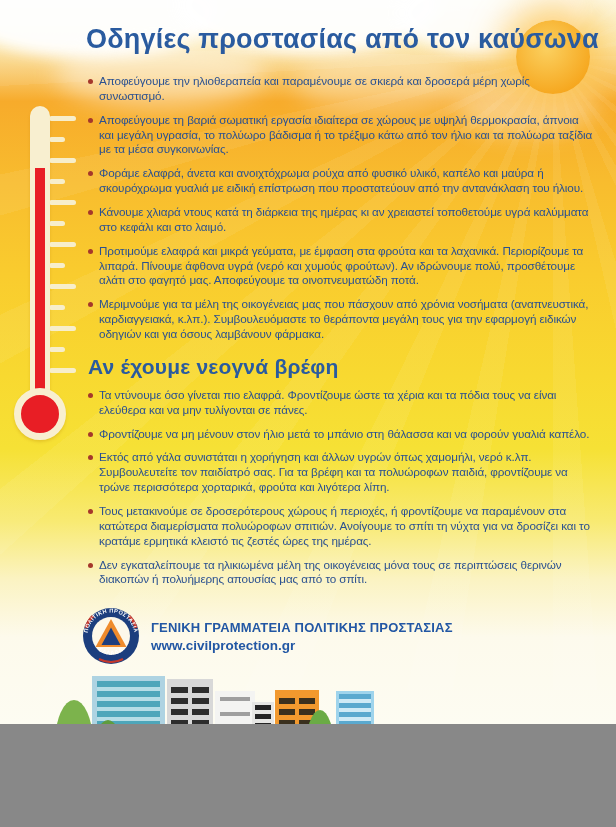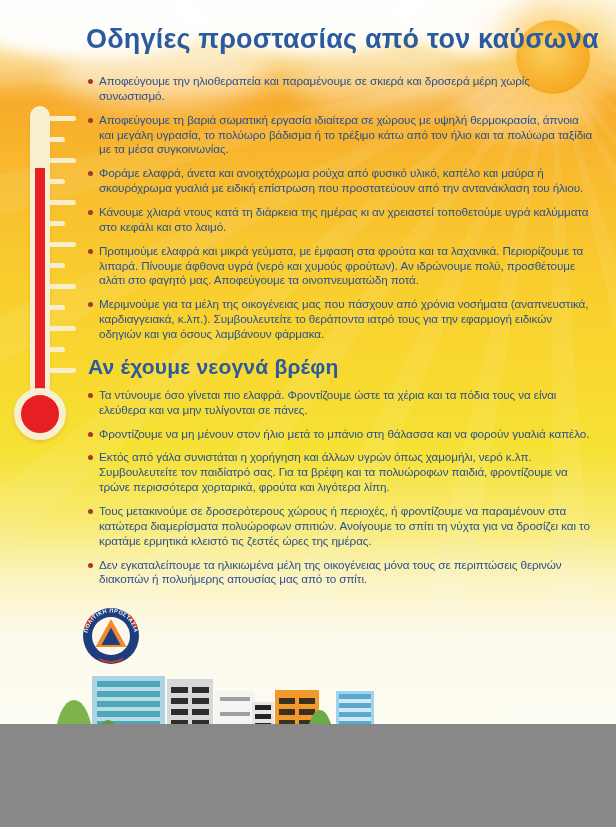--- a/index.html
+++ b/index.html
@@ -137,21 +137,21 @@
     <div class="bullet">
       <span class="dot"></span>
       <span class="txt">Κάνουμε χλιαρά ντους κατά τη διάρκεια της ημέρας κι αν χρειαστεί τοποθετούμε υγρά καλύμματα στο κεφάλι και στο λαιμό.</span>
     </div>
     <div class="bullet">
       <span class="dot"></span>
       <span class="txt">Προτιμούμε ελαφρά και μικρά γεύματα, με έμφαση στα φρούτα και τα λαχανικά. Περιορίζουμε τα λιπαρά. Πίνουμε άφθονα υγρά (νερό και χυμούς φρούτων). Αν ιδρώνουμε πολύ, προσθέτουμε αλάτι στο φαγητό μας. Αποφεύγουμε τα οινοπνευματώδη ποτά.</span>
     </div>
     <div class="bullet">
       <span class="dot"></span>
-      <span class="txt">Μεριμνούμε για τα μέλη της οικογένειας μας που πάσχουν από χρόνια νοσήματα (αναπνευστικά, καρδιαγγειακά, κ.λπ.). Συμβουλευτείτε το θεράποντα ιατρό τους για την εφαρμογή ειδικών οδηγιών και για όσους λαμβάνουν φάρμακα.</span>
+      <span class="txt">Μεριμνούμε για τα μέλη της οικογένειας μας που πάσχουν από χρόνια νοσήματα (αναπνευστικά, καρδιαγγειακά, κ.λπ.). Συμβουλευόμαστε το θεράποντα μεγάλη τους για την εφαρμογή ειδικών οδηγιών και για όσους λαμβάνουν φάρμακα.</span>
     </div>
 
     <h2>Αν έχουμε νεογνά βρέφη</h2>
     <div class="bullet">
       <span class="dot"></span>
       <span class="txt">Τα ντύνουμε όσο γίνεται πιο ελαφρά. Φροντίζουμε ώστε τα χέρια και τα πόδια τους να είναι ελεύθερα και να μην τυλίγονται σε πάνες.</span>
     </div>
     <div class="bullet">
       <span class="dot"></span>
       <span class="txt">Φροντίζουμε να μη μένουν στον ήλιο μετά το μπάνιο στη θάλασσα και να φορούν γυαλιά καπέλο.</span>
@@ -184,20 +184,24 @@
       </defs>
       <text font-size="5.6" fill="#ffffff" font-weight="bold" letter-spacing="0.4">
         <textPath href="#arcTop" startOffset="50%" text-anchor="middle">ΠΟΛΙΤΙΚΗ ΠΡΟΣΤΑΣΙΑ</textPath>
       </text>
       <text font-size="5.6" fill="#ffffff" font-weight="bold" letter-spacing="0.6">
         <textPath href="#arcBot" startOffset="50%" text-anchor="middle">ΕΛΛΑΔΑ</textPath>
       </text>
       <polygon points="29,12 13.5,40 44.5,40" fill="#ef8b2c"></polygon>
       <polygon points="29,20.5 19.5,38 38.5,38" fill="#1c3e7e"></polygon>
     </svg>
+    <div>
+      <div class="org">ΓΕΝΙΚΗ ΓΡΑΜΜΑΤΕΙΑ ΠΟΛΙΤΙΚΗΣ ΠΡΟΣΤΑΣΙΑΣ</div>
+      <div class="url">www.civilprotection.gr</div>
+    </div>
   </div>
 
   <div class="city">
     <div class="bld b-teal"></div>
     <div class="bld b-gray">
       <div class="wincol l"></div>
         <div class="wincol r"></div>
     </div>
     <div class="bld b-white">
       <div class="stripes"></div>

